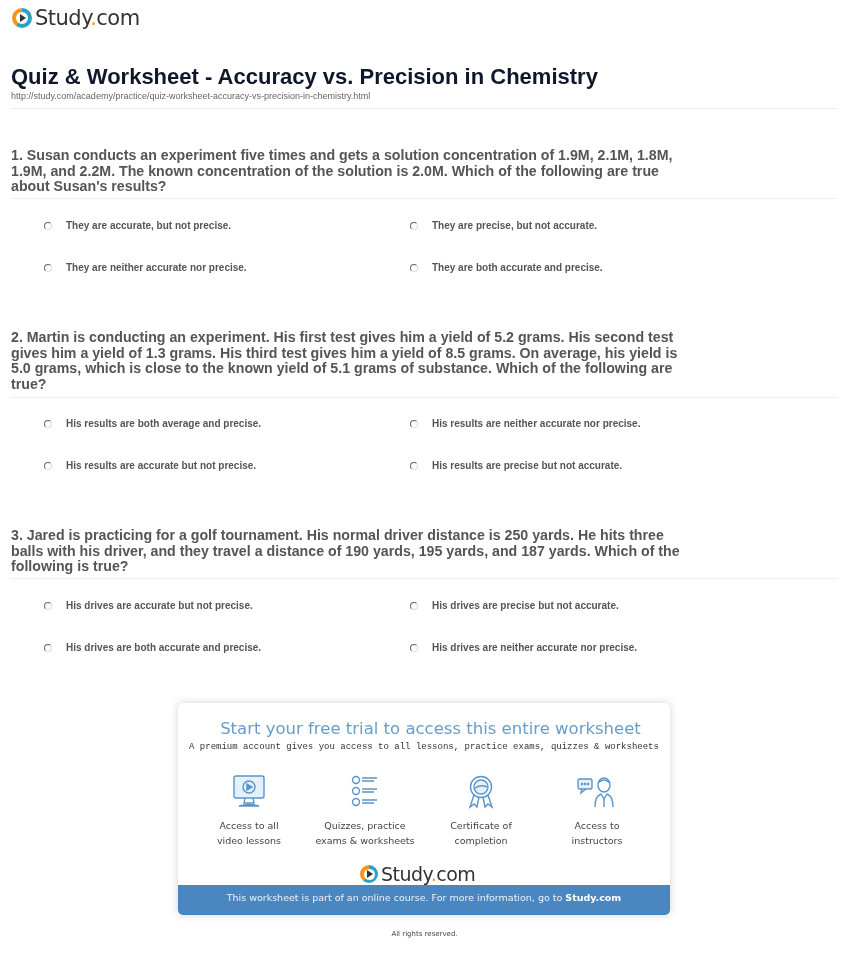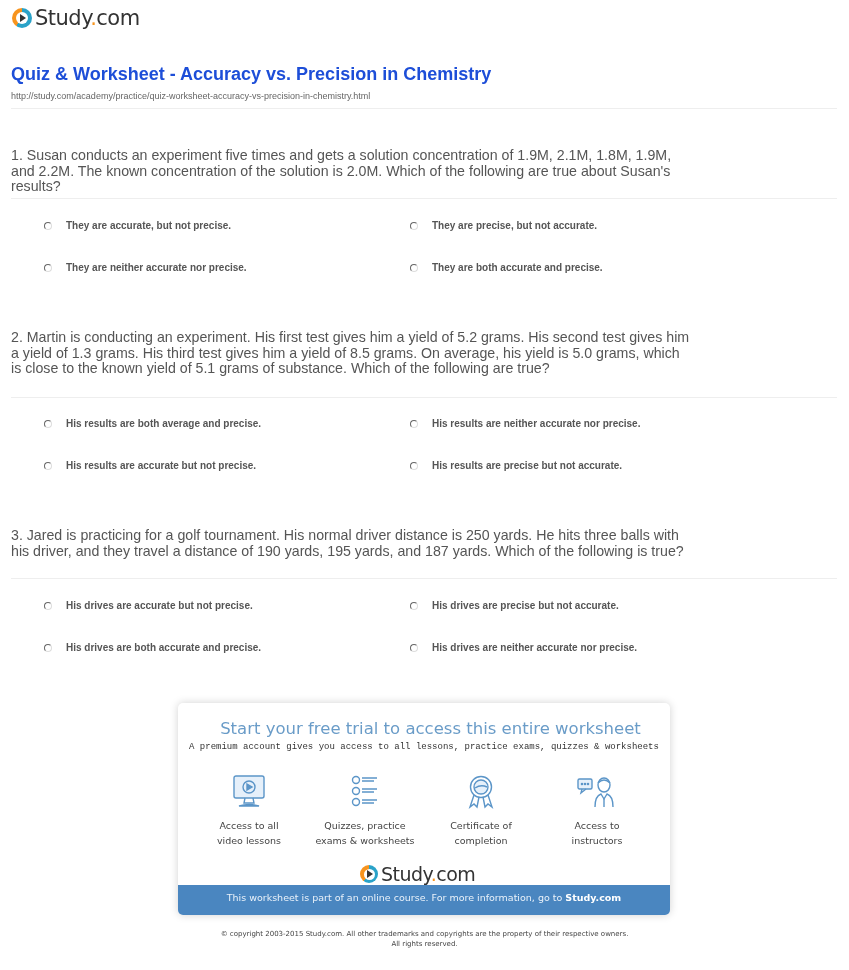--- a/index.html
+++ b/index.html
@@ -12,25 +12,25 @@
     .logo .mark .tri { position: absolute; width: 0; height: 0; border-style: solid; border-color: transparent transparent transparent #333; z-index: 2; }
     .logo .word { font-family: "DejaVu Sans", sans-serif; color: #333; letter-spacing: -0.5px; }
     .logo .word .dot { color: #f7941e; }
 
     #top-logo { left: 12px; top: 6px; }
     #top-logo .mark { width: 20px; height: 20px; background: conic-gradient(#2aa2c8 0 60%, #f7941e 60% 100%); }
     #top-logo .mark::after { left: 4px; top: 4px; width: 12px; height: 12px; }
     #top-logo .mark .tri { left: 8px; top: 6px; border-width: 4px 0 4px 6px; }
     #top-logo .word { font-size: 21px; margin-left: 3px; }
 
-    .page-title { position: absolute; left: 11px; top: 64px; font-size: 18px; font-weight: bold; color: #1d4ed8; }
+    .page-title { position: absolute; left: 11px; top: 64px; font-size: 22px; font-weight: bold; color: #0f172a; }
     .page-url { position: absolute; left: 11px; top: 91px; font-size: 9px; color: #666; }
     .hr { position: absolute; left: 11px; right: 12px; height: 1px; background: #eeeeee; }
 
-    .question { position: absolute; left: 11px; width: 680px; font-size: 14.2px; line-height: 15.5px; color: #555; }
+    .question { position: absolute; left: 11px; width: 680px; font-size: 14.2px; line-height: 15.5px; color: #555; font-weight: bold; }
     .option { position: absolute; display: flex; align-items: center; font-size: 10px; font-weight: bold; color: #555; text-align: center; }
     .radio { width: 8px; height: 8px; border-radius: 50%; border: 1.6px solid #666; border-right-color: #ddd; border-bottom-color: #ddd; margin-right: 14px; flex: none; }
 
     .promo { position: absolute; left: 178px; top: 703px; width: 492px; height: 212px; background: #fff; border-radius: 5px; box-shadow: 0 0 8px rgba(0,0,0,0.18); overflow: hidden; }
     .promo-title { position: absolute; left: 0; right: 0; top: 16px; text-align: center; font-family: "DejaVu Sans", sans-serif; font-size: 16.5px; color: #6a9cc8; margin-left: 13px; }
     .promo-sub { position: absolute; left: 0; right: 0; top: 39px; text-align: center; font-family: Liberation Mono, monospace; font-size: 9px; color: #333; }
     .feature { position: absolute; top: 72px; width: 110px; text-align: center; }
     .feature svg { display: block; margin: 0 auto; }
     .feature .label { margin-top: 9px; font-family: "DejaVu Sans", sans-serif; font-size: 9.5px; line-height: 15px; color: #444; }
 
@@ -173,15 +173,14 @@
       </span>
     <span class="word"><span>Study</span><span class="dot">.</span><span>com</span></span>
   </div>
 
   <div class="promo-bar">
     <span>This worksheet is part of an online course. For more information, go to </span><b>Study.com</b>
   </div>
 </div>
 
 <div class="copyright">
-  <div>© copyright 2003-2015 Study.com. All other trademarks and copyrights are the property of their respective owners.</div>
   <div>All rights reserved.</div>
 </div>
 
 </body></html>

